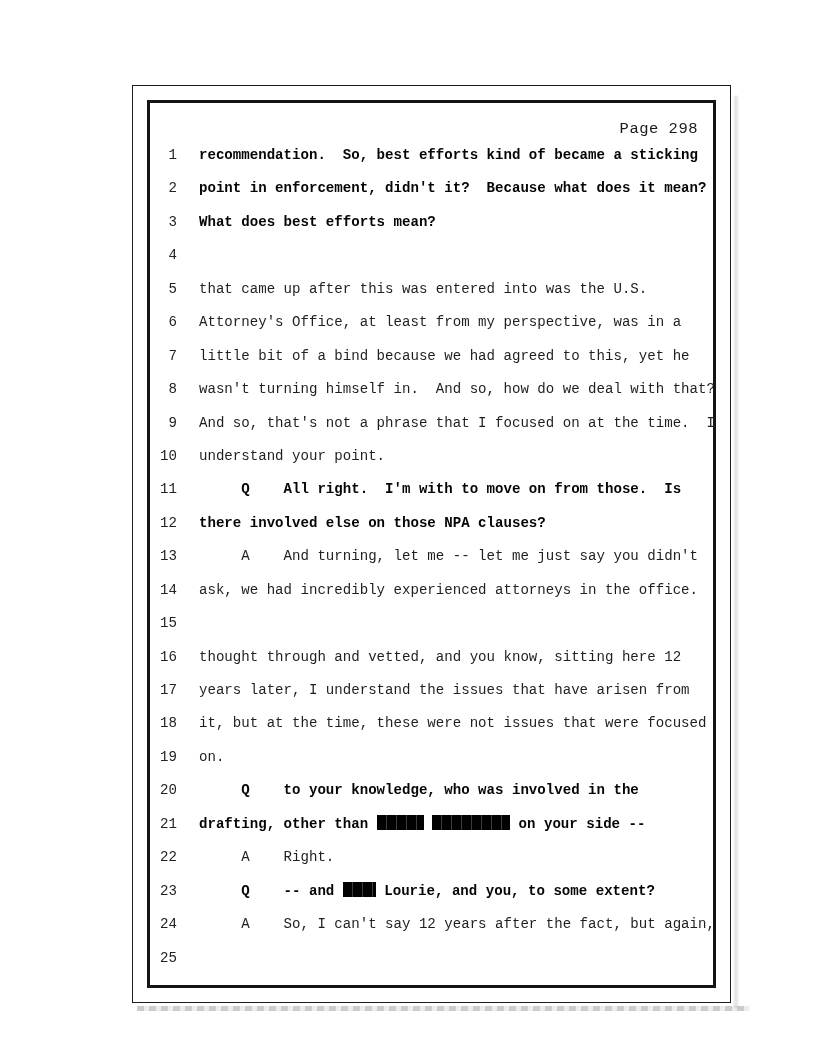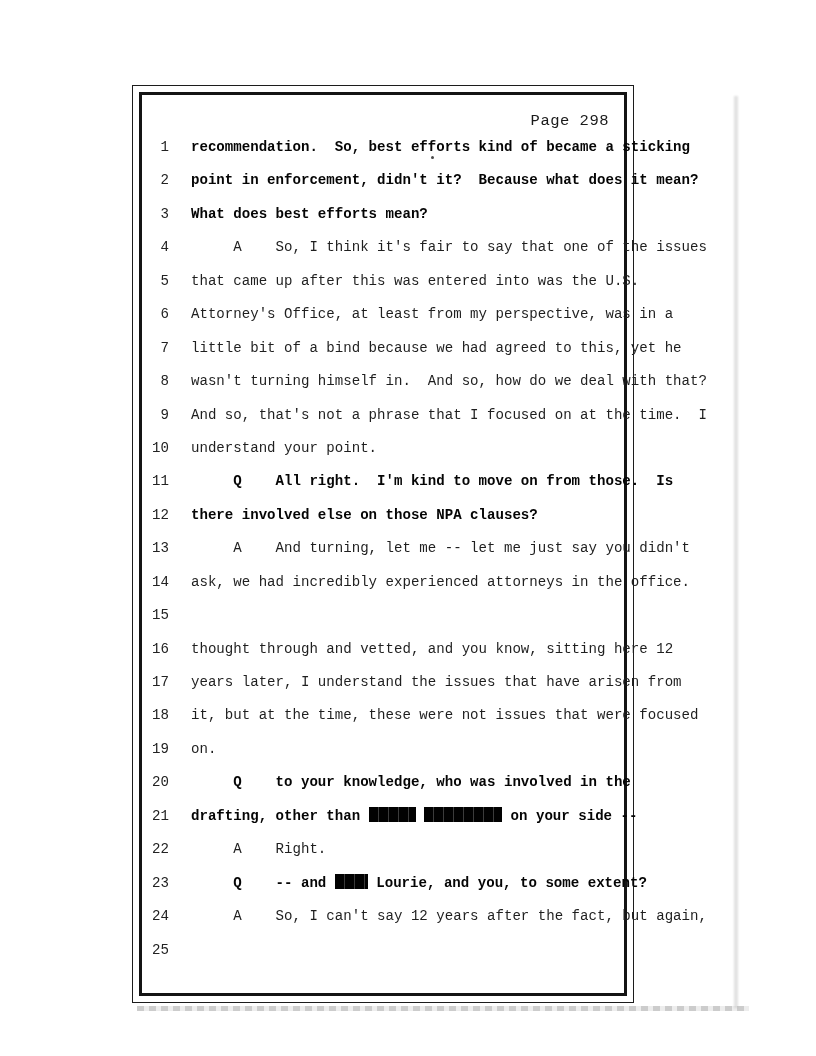--- a/index.html
+++ b/index.html
@@ -6,24 +6,24 @@
   body {
     width: 816px; height: 1056px;
     background: #ffffff;
     position: relative;
     overflow: hidden;
     font-family: "Liberation Mono", "DejaVu Sans Mono", monospace;
   }
   .frame {
     position: absolute;
     left: 132px; top: 85px;
-    width: 502px; height: 918px;
+    width: 599px; height: 918px;
     box-sizing: border-box;
     border: 1.5px solid #1c1c1c;
-    padding: 6px;
+    padding: 14px;
     background: #ffffff;
   }
   .frame-inner {
     width: 100%; height: 100%;
     box-sizing: border-box;
     border: 3px solid #141414;
     position: relative;
   }
   .page-header {
     position: absolute;
@@ -108,21 +108,20 @@
           <div class="line bold">
             <span class="num">2</span>
             <span class="txt">point in enforcement, didn't it?  Because what does it mean?</span>
           </div>
           <div class="line bold">
             <span class="num">3</span>
             <span class="txt">What does best efforts mean?</span>
           </div>
           <div class="line">
             <span class="num">4</span>
-            <span class="txt">     A    So, I think it's fair to say that one of the issues</span>
           </div>
           <div class="line">
             <span class="num">5</span>
             <span class="txt">that came up after this was entered into was the U.S.</span>
           </div>
           <div class="line">
             <span class="num">6</span>
             <span class="txt">Attorney's Office, at least from my perspective, was in a</span>
           </div>
           <div class="line">
@@ -136,21 +135,21 @@
           <div class="line">
             <span class="num">9</span>
             <span class="txt">And so, that's not a phrase that I focused on at the time.  I</span>
           </div>
           <div class="line">
             <span class="num">10</span>
             <span class="txt">understand your point.</span>
           </div>
           <div class="line bold">
             <span class="num">11</span>
-            <span class="txt">     Q    All right.  I'm kind to move on from those.  Is</span>
+            <span class="txt">     Q    All right.  I'm with to move on from those.  Is</span>
           </div>
           <div class="line bold">
             <span class="num">12</span>
             <span class="txt">there involved else on those NPA clauses?</span>
           </div>
           <div class="line">
             <span class="num">13</span>
             <span class="txt">     A    And turning, let me -- let me just say you didn't</span>
           </div>
           <div class="line">

